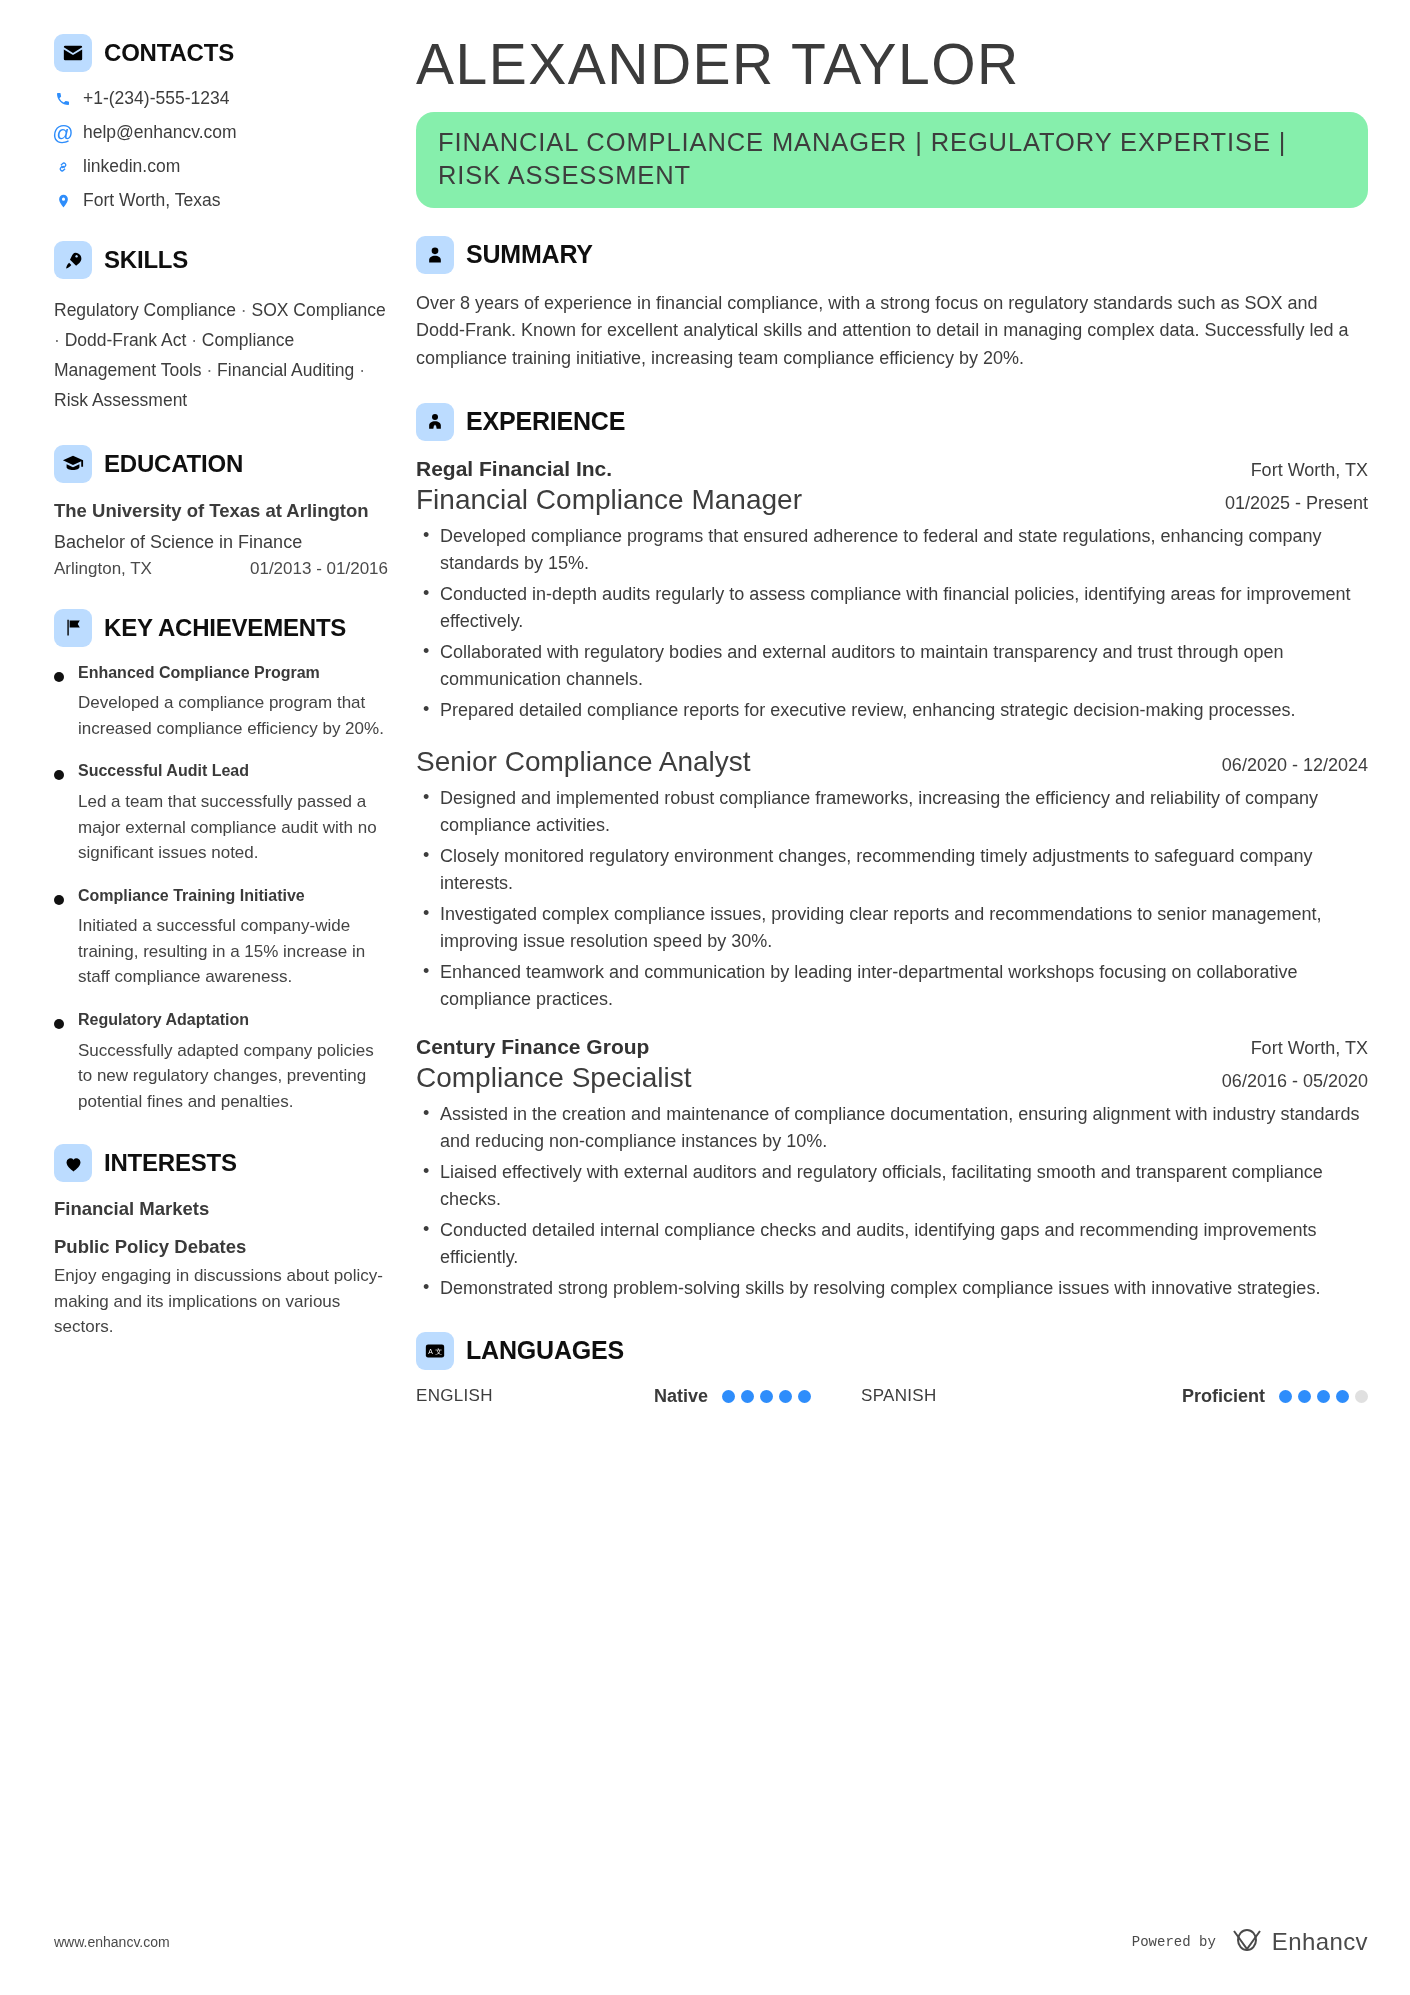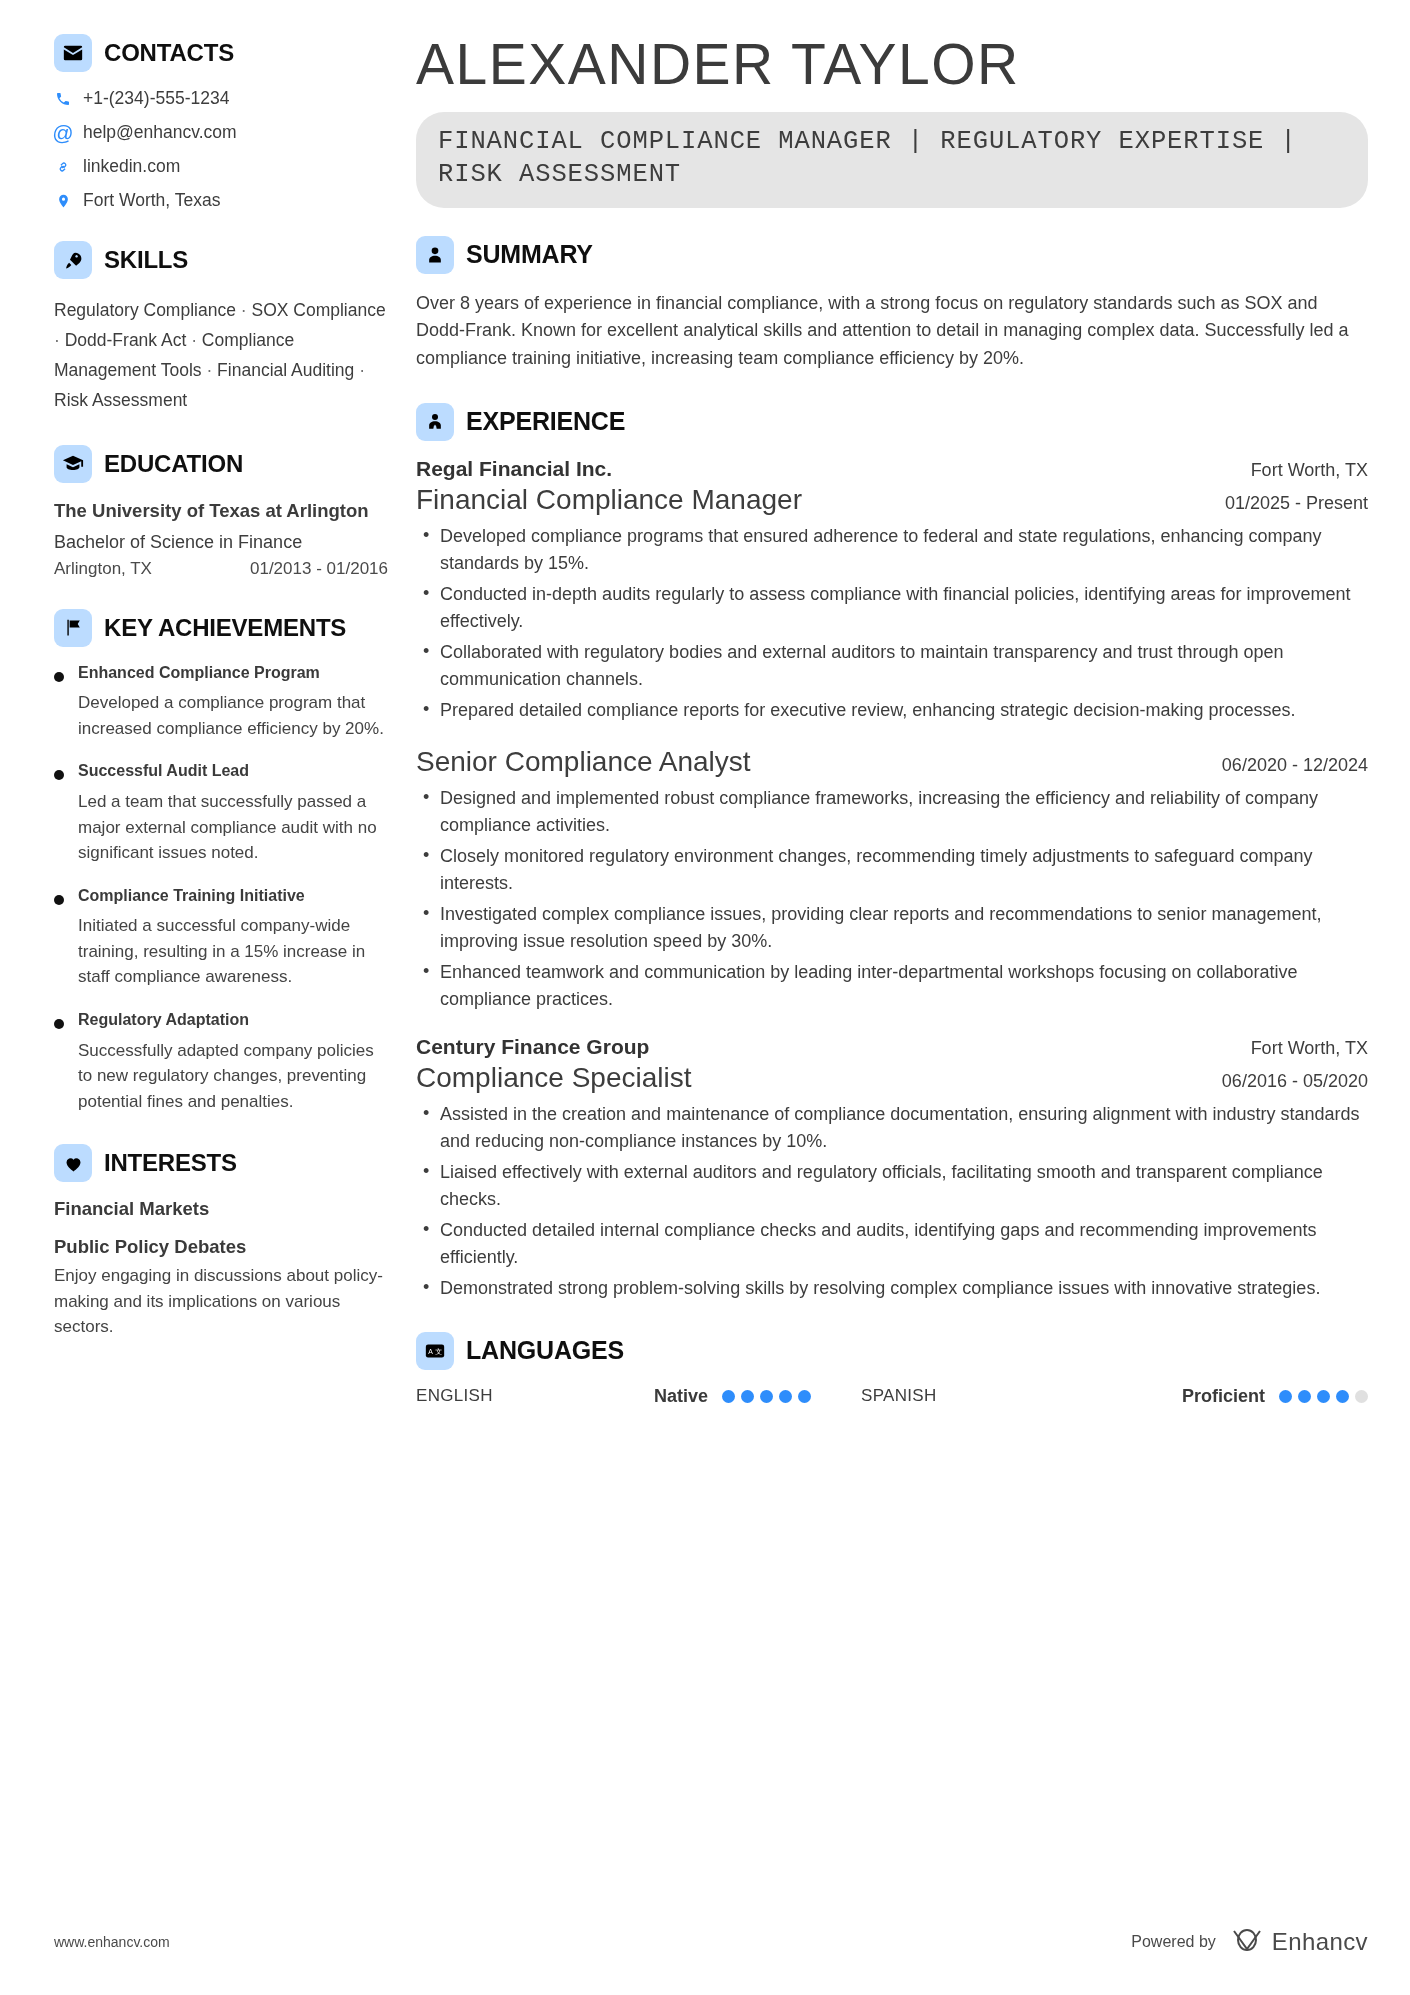--- a/index.html
+++ b/index.html
@@ -162,25 +162,24 @@
   .name {
     font-size: 57px;
     font-weight: normal;
     letter-spacing: 1.5px;
     color: #3b3b3b;
     line-height: 1.06;
     margin-bottom: 18px;
     white-space: nowrap;
   }
   .headline-bar {
-    background: #e5e5e5;
-    border-radius: 28px;
+    background: #86efac;
+    border-radius: 18px;
     padding: 14px 22px 16px 22px;
     margin-bottom: 28px;
-    font-family: Liberation Mono, monospace;
   }
   .headline-text {
     font-size: 25.5px;
     letter-spacing: 0.9px;
     color: #3d3d3d;
     line-height: 1.28;
   }
 
   .summary-text {
     font-size: 18px;
@@ -278,22 +277,23 @@
   .footer-url {
     font-size: 14px;
     color: #4a4a4a;
   }
   .footer-right {
     display: flex;
     align-items: center;
     gap: 14px;
   }
   .powered {
-    font-size: 16px;
+    font-size: 14px;
     color: #4a4a4a;
+    font-family: Liberation Mono, monospace;
   }
   .brand {
     display: flex;
     align-items: center;
     gap: 8px;
   }
   .brand-name {
     font-size: 24px;
     color: #4a4a4a;
     letter-spacing: 0.4px;

